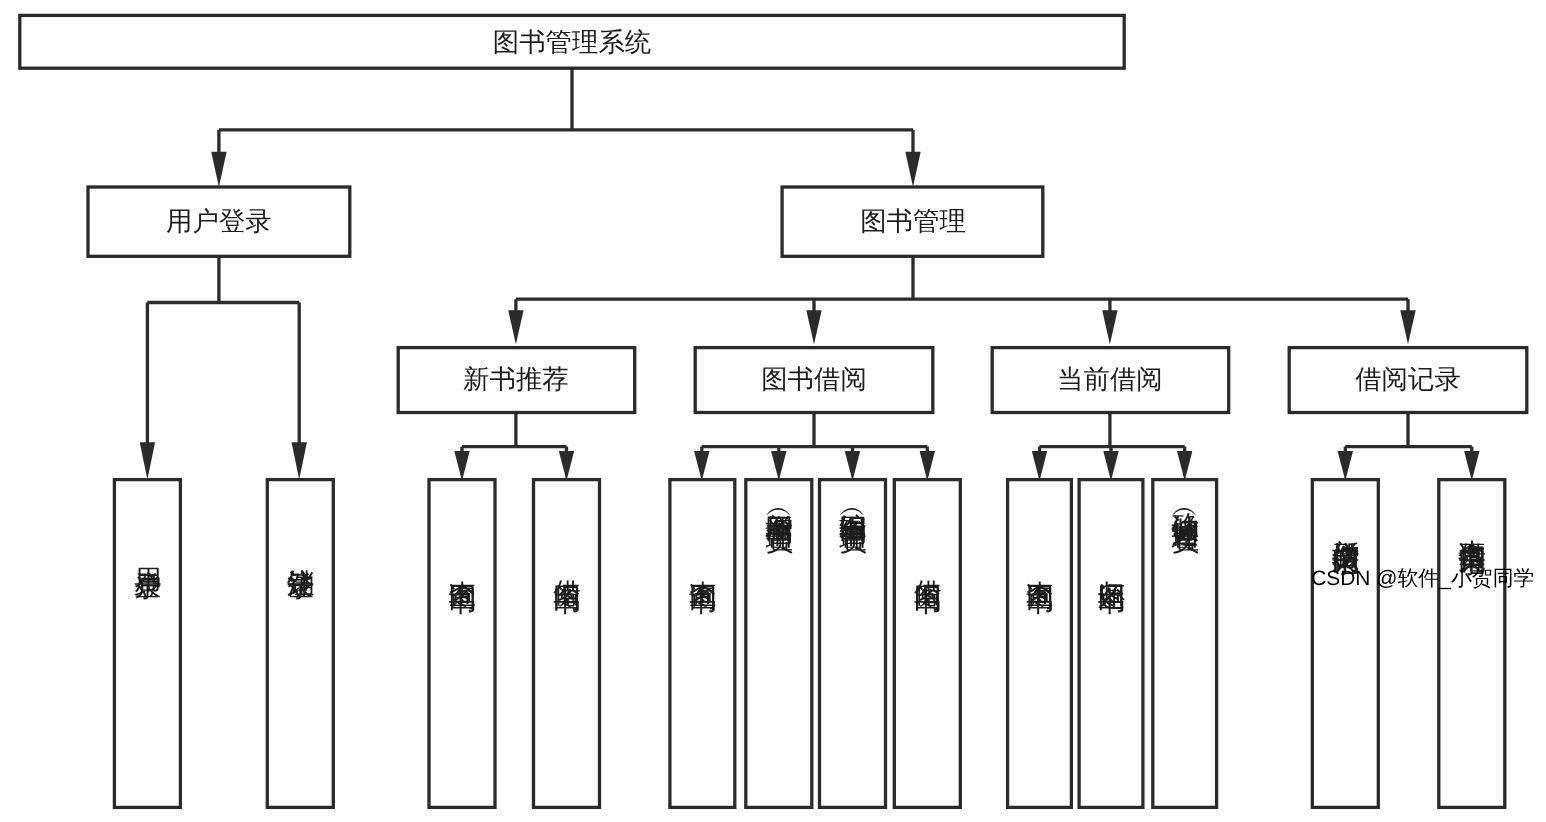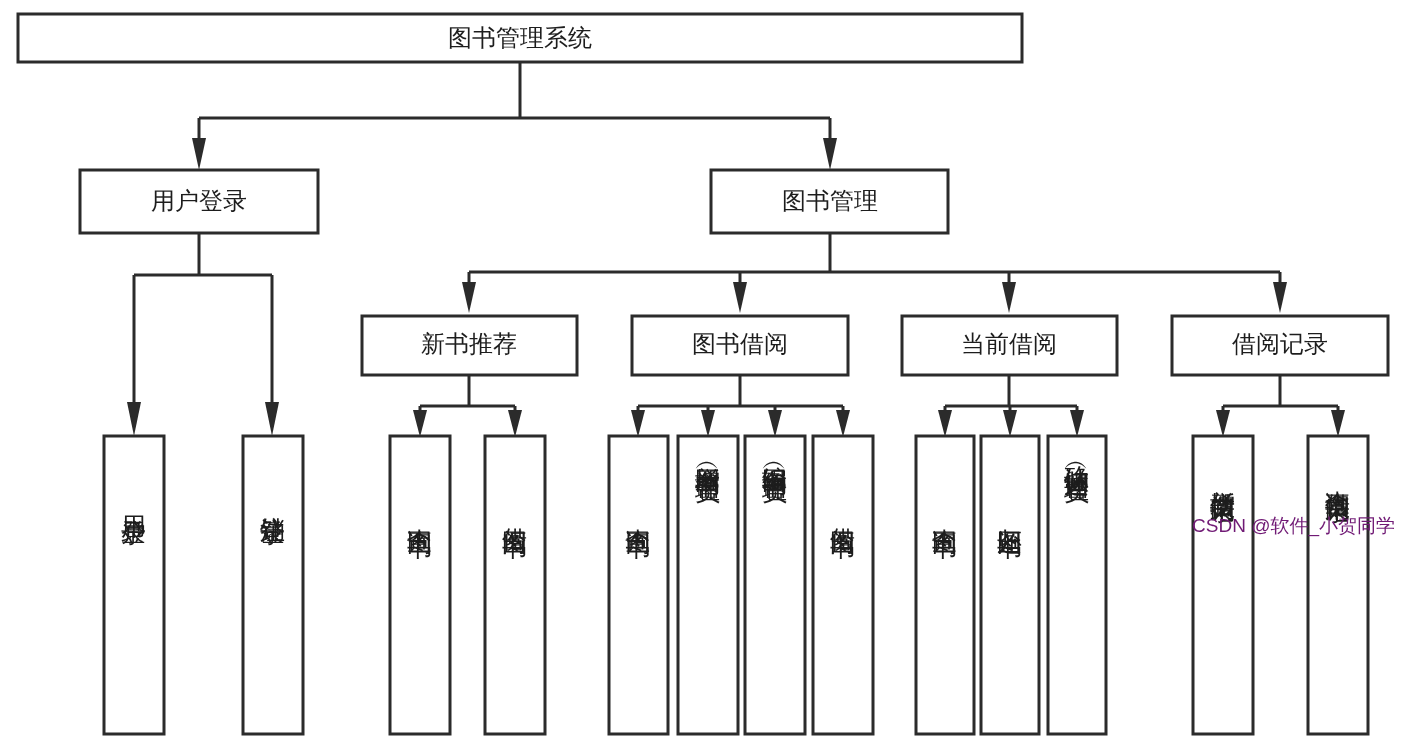--- a/index.html
+++ b/index.html
@@ -66,21 +66,21 @@
     text-orientation: upright;
     letter-spacing: 2px;
     white-space: nowrap;
   }
   .watermark {
     position: absolute;
     right: 10px;
     bottom: 6px;
     font-family: "Liberation Sans", "DejaVu Sans", sans-serif;
     font-size: 19px;
-    color: #701a75;
+    color: #000000;
     white-space: nowrap;
   }
 </style>
 </head>
 <body>
 
 <div id="diagram-root">
 
   <svg class="diagram" viewBox="0 0 1405 747">
     <defs></defs>

